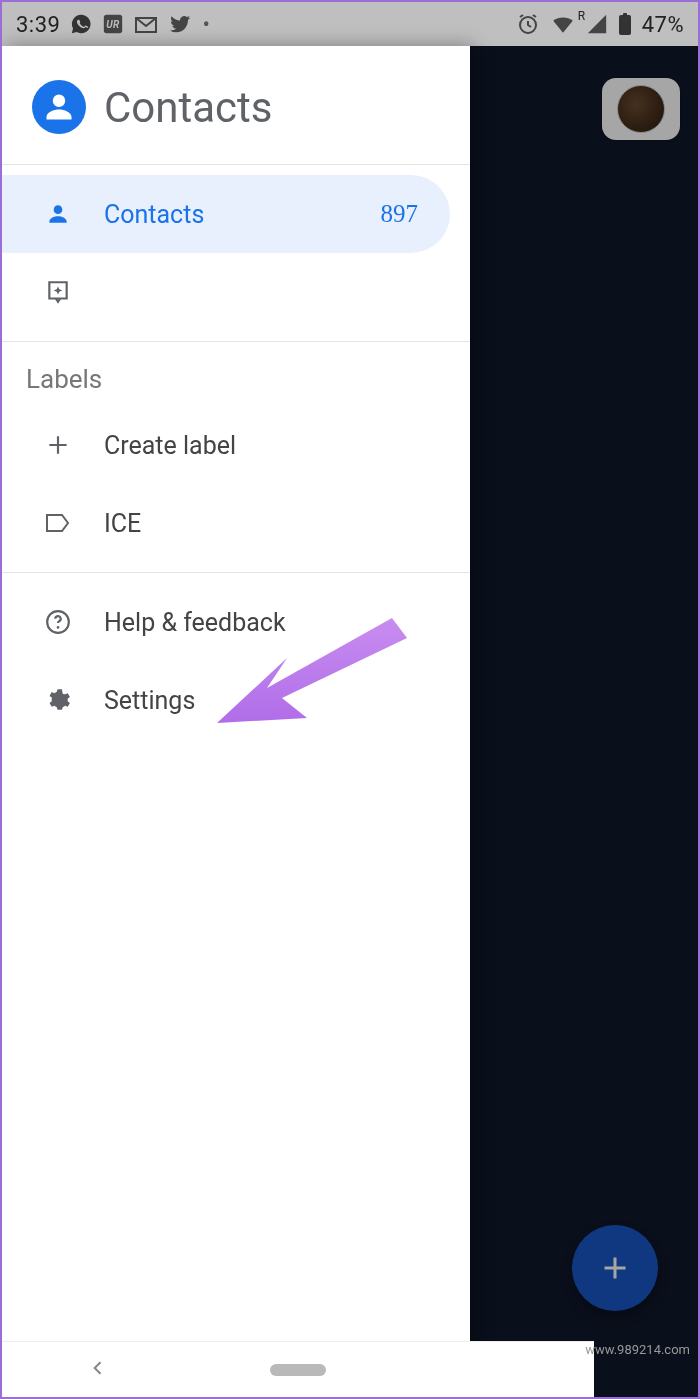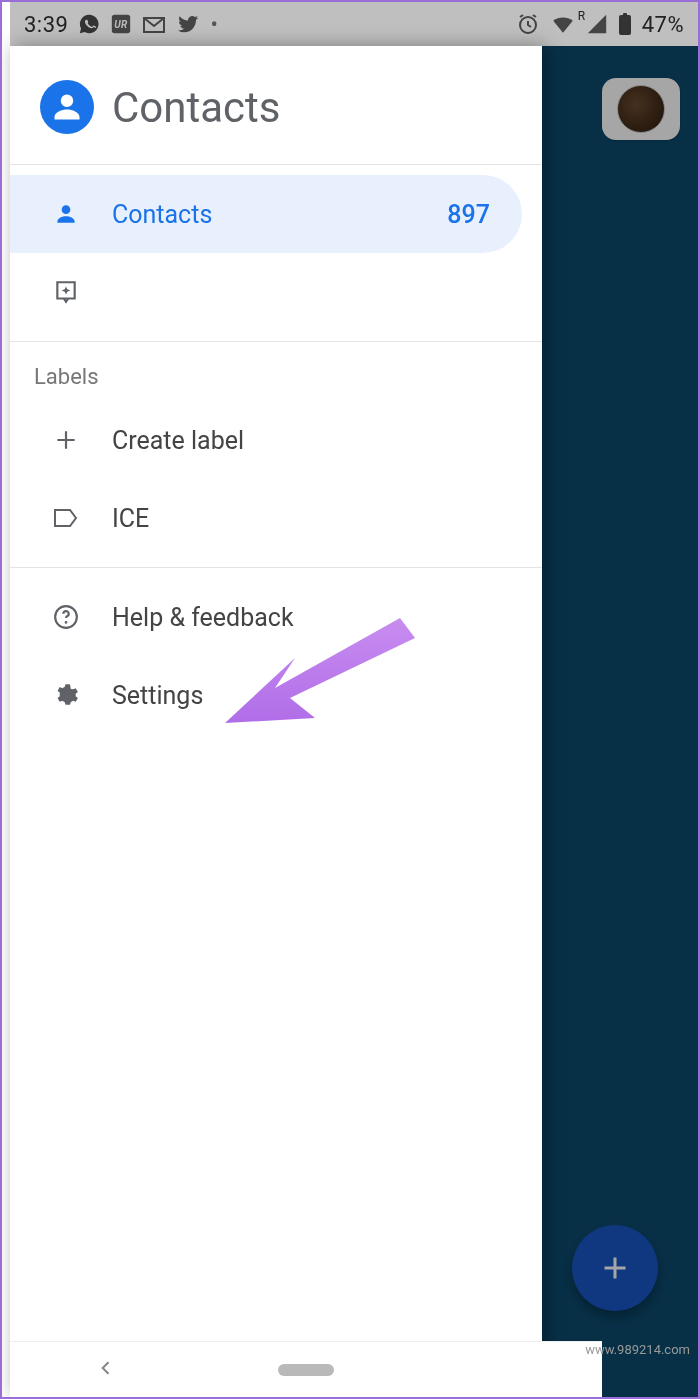--- a/index.html
+++ b/index.html
@@ -8,22 +8,21 @@
       height: 1399px;
       font-family: Roboto, Arial, sans-serif;
       background: #fff;
       position: relative;
       border: 2px solid #9b6dd7;
       overflow: hidden;
     }
     .screen {
       position: absolute;
       inset: 0;
-      background: #0c4a6e;
-      margin-left: 8px;
+      background: #0f172a;
     }
     .statusbar {
       height: 44px;
       background: #bfbfbf;
       display: flex;
       align-items: center;
       justify-content: space-between;
       padding: 0 14px;
       font-size: 22px;
       letter-spacing: 0.5px;
@@ -64,21 +63,21 @@
     .dimmer {
       position: absolute;
       top: 44px;
       left: 0; right: 0; bottom: 0;
       background: rgba(0,0,0,.35);
     }
     .drawer {
       position: absolute;
       top: 44px;
       left: 0;
-      width: 532px;
+      width: 468px;
       bottom: 0;
       background: #fff;
       box-shadow: 4px 0 18px rgba(0,0,0,.35);
       display: flex;
       flex-direction: column;
     }
     .drawer-header {
       display: flex;
       align-items: center;
       gap: 18px;
@@ -103,22 +102,22 @@
     }
     .nav-item.selected {
       background: #e8f0fe;
       color: #1a73e8;
       border-radius: 0 44px 44px 0;
       margin-right: 20px;
     }
     .nav-item.selected .nav-icon { color: #1a73e8; }
     .nav-icon { width: 28px; height: 28px; color: #5f6368; display: flex; align-items: center; justify-content: center; flex-shrink: 0; }
     .nav-label { flex: 1; }
-    .nav-count { font-weight: 500; margin-right: 8px; }
-    .section-title { padding: 22px 24px 12px; color: #777; font-size: 22px; }
+    .nav-count { font-weight: 500; margin-right: 8px; font-family: Liberation Serif, serif; }
+    .section-title { padding: 22px 24px 12px; color: #777; font-size: 26px; }
     .navbar {
       position: absolute;
       bottom: 0;
       left: 0;
       width: 592px;
       height: 56px;
       background: #fff;
       border-top: 1px solid #eee;
       display: flex;
       align-items: center;

